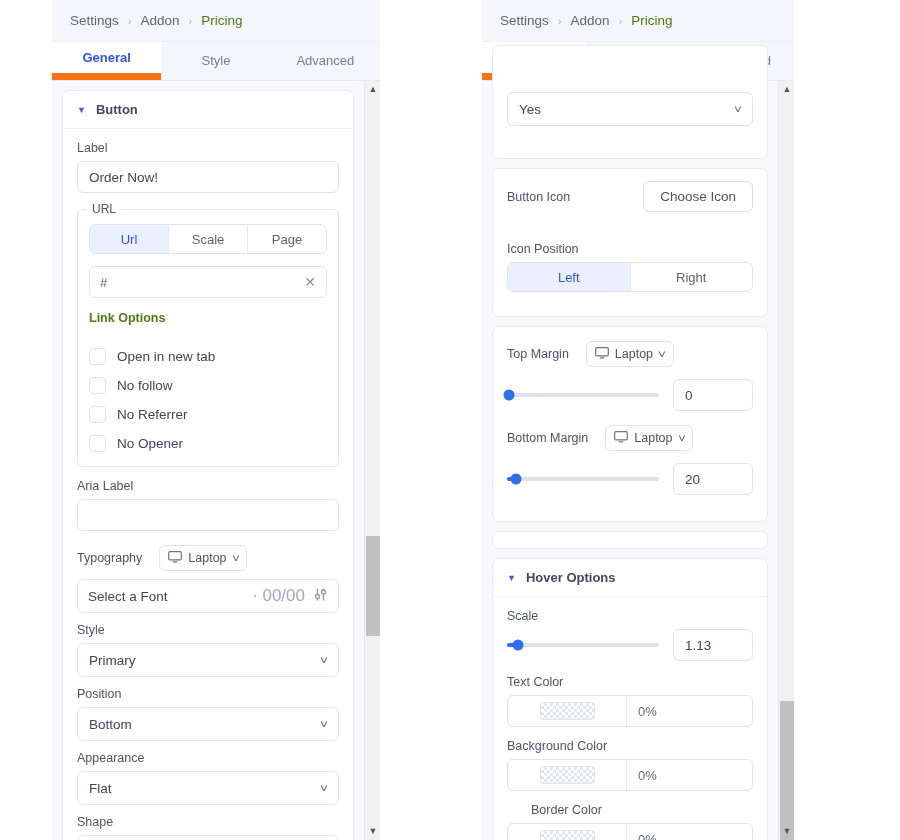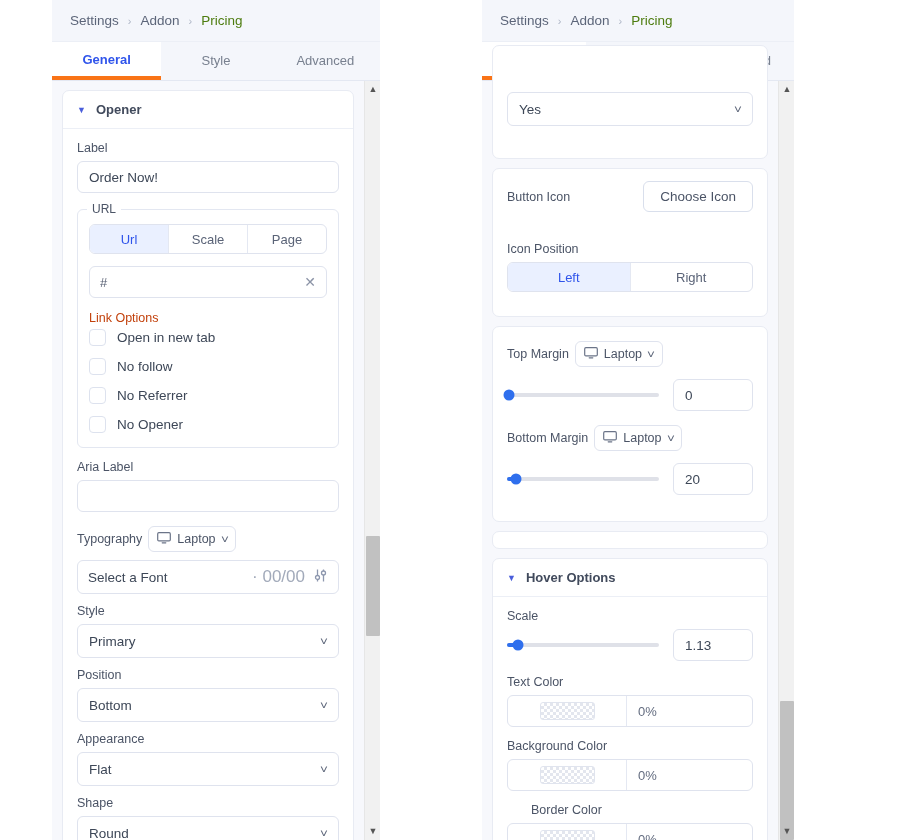--- a/index.html
+++ b/index.html
@@ -33,21 +33,21 @@
     display: flex; align-items: stretch;
     border-bottom: 1px solid #e4e8f2;
   }
   .tab {
     flex: 1 1 0; display:flex; align-items:center; justify-content:center;
     font-size: 13px; color: #78808f;
     border-bottom: 2px solid transparent;
   }
   .tab.active {
     background: #ffffff; color: #2f54eb; font-weight: 600;
-    border-bottom: 4px solid #f97316;
+    border-bottom: 7px solid #f97316;
   }
 
   .scroll-area { position: relative; height: 759px; background: #f7f8fc; }
   .scroll-inner { position:absolute; top:0; left:0; right:16px; }
 
   
   .sbar {
     position:absolute; top:0; right:0; width:16px; height:100%;
     background:#f1f1f1; border-left:1px solid #e6e6e6;
   }
@@ -113,29 +113,29 @@
   .seg > div.on { background:#eaf0ff; color:#2f54eb; }
 
   .urlrow {
     margin-top: 12px; height:32px;
     border:1px solid #dfe3ee; border-radius:6px; background:#fff;
     display:flex; align-items:center; padding: 0 10px;
     font-size:13px; color:#586074;
   }
   .urlrow .x { margin-left:auto; color:#8b93a6; font-size:14px; }
 
-  .sublabel { font-size:12.5px; color:#c2410c; margin: 13px 0 4px; }
+  .sublabel { font-size:12.5px; color:#4d7c0f; margin: 13px 0 23px; font-weight: bold; }
   .cbrow { display:flex; align-items:center; gap:11px; margin: 0 0 12px; }
   .cbrow:last-child { margin-bottom: 2px; }
   .cbox {
     width:17px; height:17px; border:1px solid #dde2ee; border-radius:4px; background:#fff;
   }
   .cbtext { font-size:13.5px; color:#3d4757; }
 
-  .resprow { display:flex; align-items:center; gap:6px; margin: 14px 0 8px; }
+  .resprow { display:flex; align-items:center; gap:17px; margin: 14px 0 8px; }
   .resprow .rl { font-size:12.5px; color:#4b5466; }
   .devpill {
     display:flex; align-items:center; gap:6px;
     border:1px solid #dfe3ee; border-radius:6px; background:#fff;
     height:26px; padding: 0 8px; font-size:12.5px; color:#4b5466;
   }
   .mon { display:inline-block; }
 
   .fontrow {
     height:34px; border:1px solid #dfe3ee; border-radius:6px; background:#fff;
@@ -208,21 +208,21 @@
       <div class="tab">Style</div>
       <div class="tab">Advanced</div>
     </div>
 
     <div class="scroll-area">
       <div class="scroll-inner">
 
         <div class="card">
           <div class="card-head">
             <span class="caret">▼</span>
-            <span>Opener</span>
+            <span>Button</span>
           </div>
           <div class="card-body">
 
             <div class="fieldlabel">Label</div>
             <div class="input">Order Now!</div>
 
             <div class="fset">
               <div class="fset-legend">URL</div>
 
               <div class="seg">

